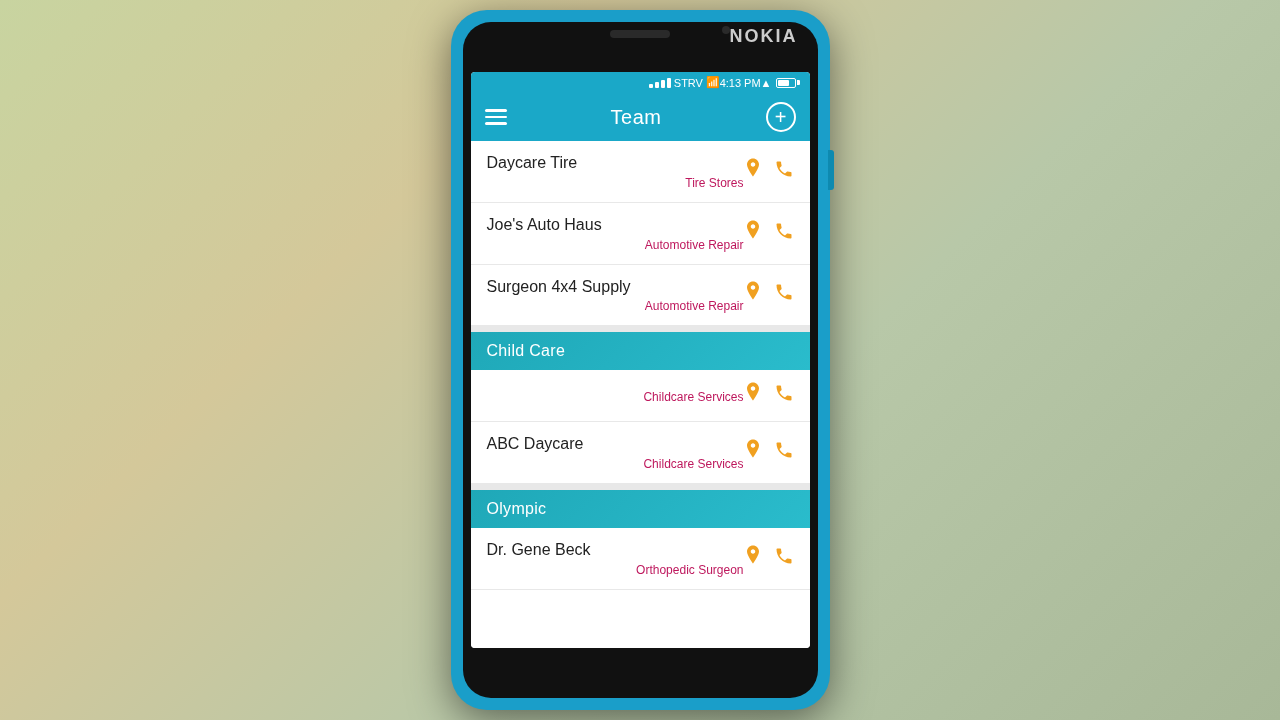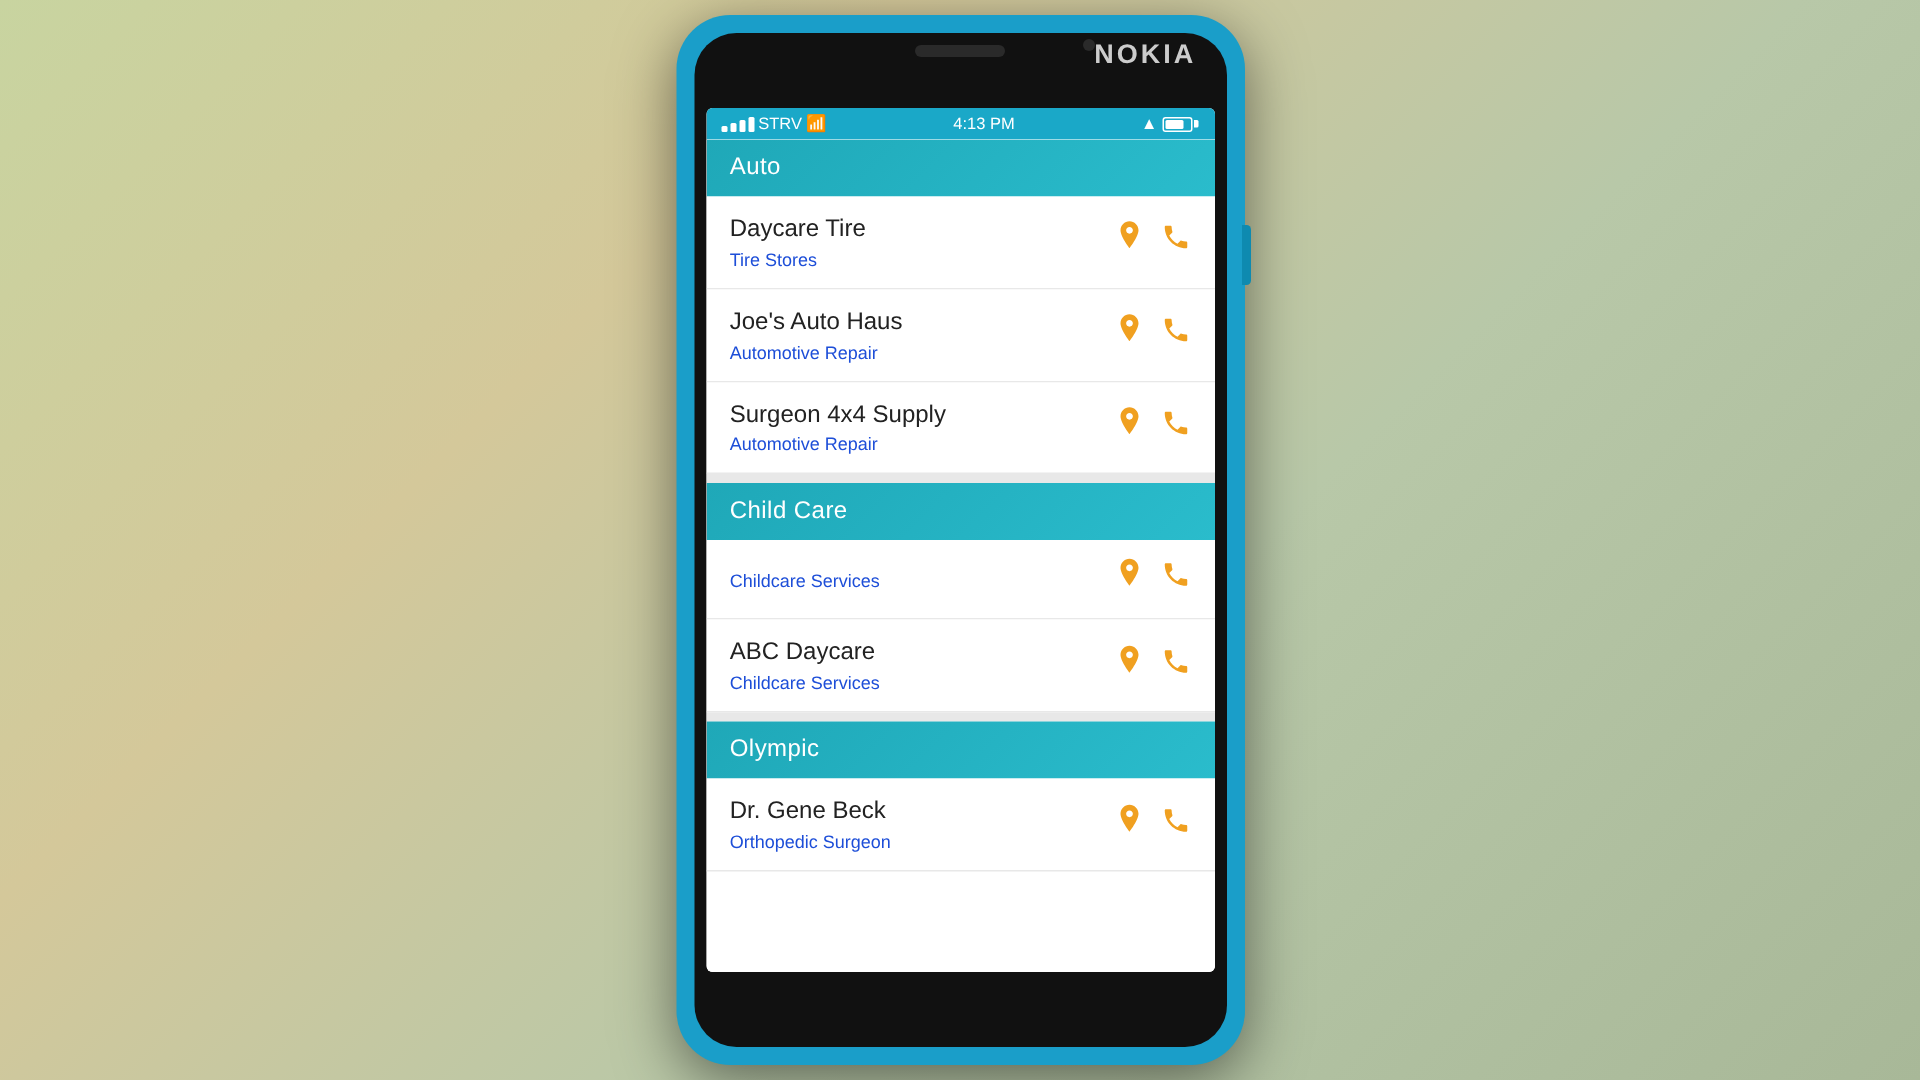--- a/index.html
+++ b/index.html
@@ -86,21 +86,21 @@
       flex-direction: column;
     }
 
     
     .status-bar {
       background: #1aa8c8;
       color: white;
       font-size: 11px;
       padding: 4px 10px;
       display: flex;
-      justify-content: space-between;
+      justify-content: flex-end;
       align-items: center;
       flex-shrink: 0;
     }
 
     .status-left {
       display: flex;
       align-items: center;
       gap: 3px;
     }
 
@@ -232,22 +232,23 @@
 
     .item-name {
       font-size: 16px;
       color: #222;
       font-weight: 400;
       line-height: 1.3;
     }
 
     .item-sub {
       font-size: 12px;
-      color: #1d4ed8;
+      color: #be185d;
       margin-top: 2px;
+      text-align: right;
     }
 
     .item-actions {
       display: flex;
       gap: 12px;
       align-items: center;
     }
 
     .action-icon {
       color: #f0a020;
@@ -312,24 +313,32 @@
           <span>▲</span>
           <div class="battery">
             <div class="battery-body">
               <div class="battery-fill"></div>
             </div>
             <div class="battery-tip"></div>
           </div>
         </div>
       </div>
 
+      <div class="app-bar">
+        <div class="hamburger">
+          <span></span>
+          <span></span>
+          <span></span>
+        </div>
+        <span class="app-title">Team</span>
+        <div class="add-btn">+</div>
+      </div>
 
       <div class="list-content">
 
-        <div class="section-header">Auto</div>
 
         <div class="list-item">
           <div class="item-text">
             <div class="item-name">Daycare Tire</div>
             <div class="item-sub">Tire Stores</div>
           </div>
           <div class="item-actions">
             <span class="action-icon">
               <svg class="pin-icon" viewBox="0 0 24 28" xmlns="http://www.w3.org/2000/svg">
                 <path d="M12 0C7.6 0 4 3.6 4 8c0 5.5 8 16 8 16s8-10.5 8-16c0-4.4-3.6-8-8-8zm0 11c-1.7 0-3-1.3-3-3s1.3-3 3-3 3 1.3 3 3-1.3 3-3 3z"></path>

